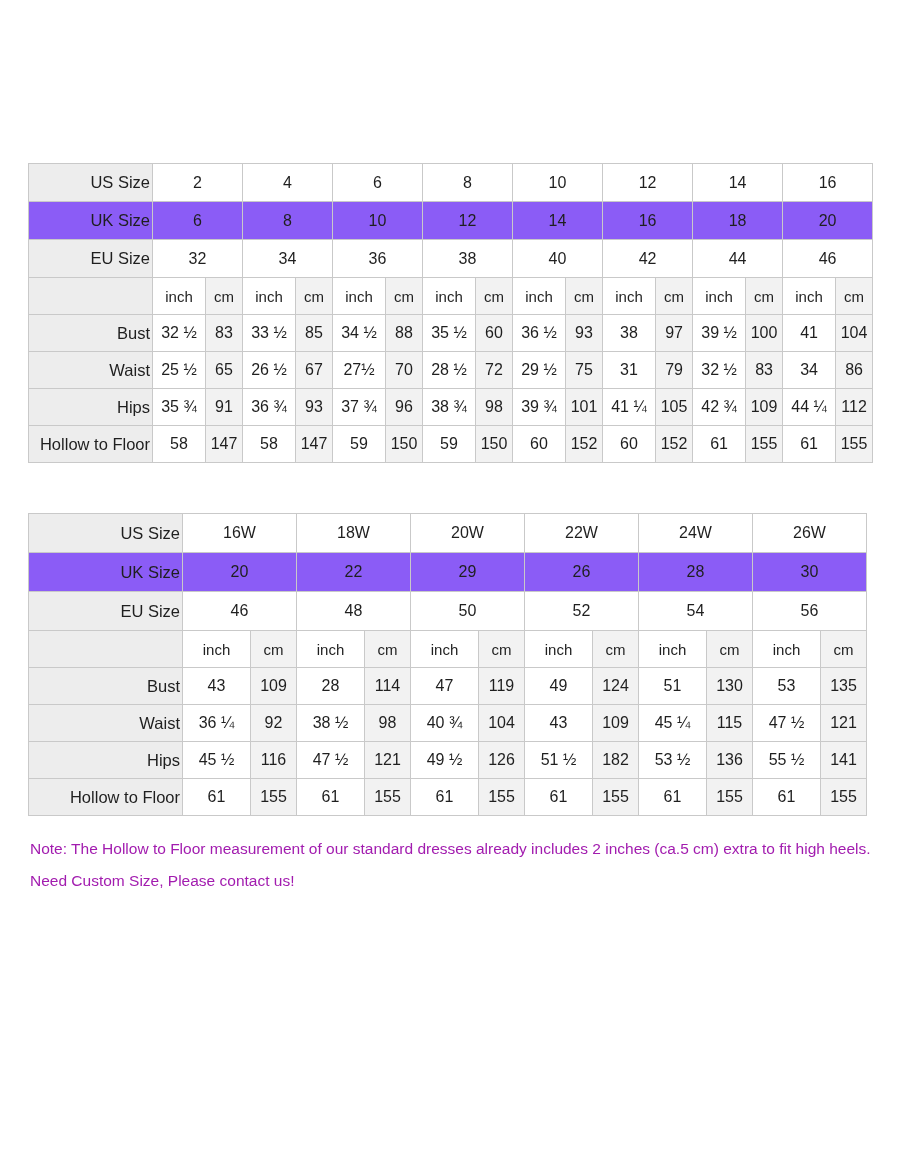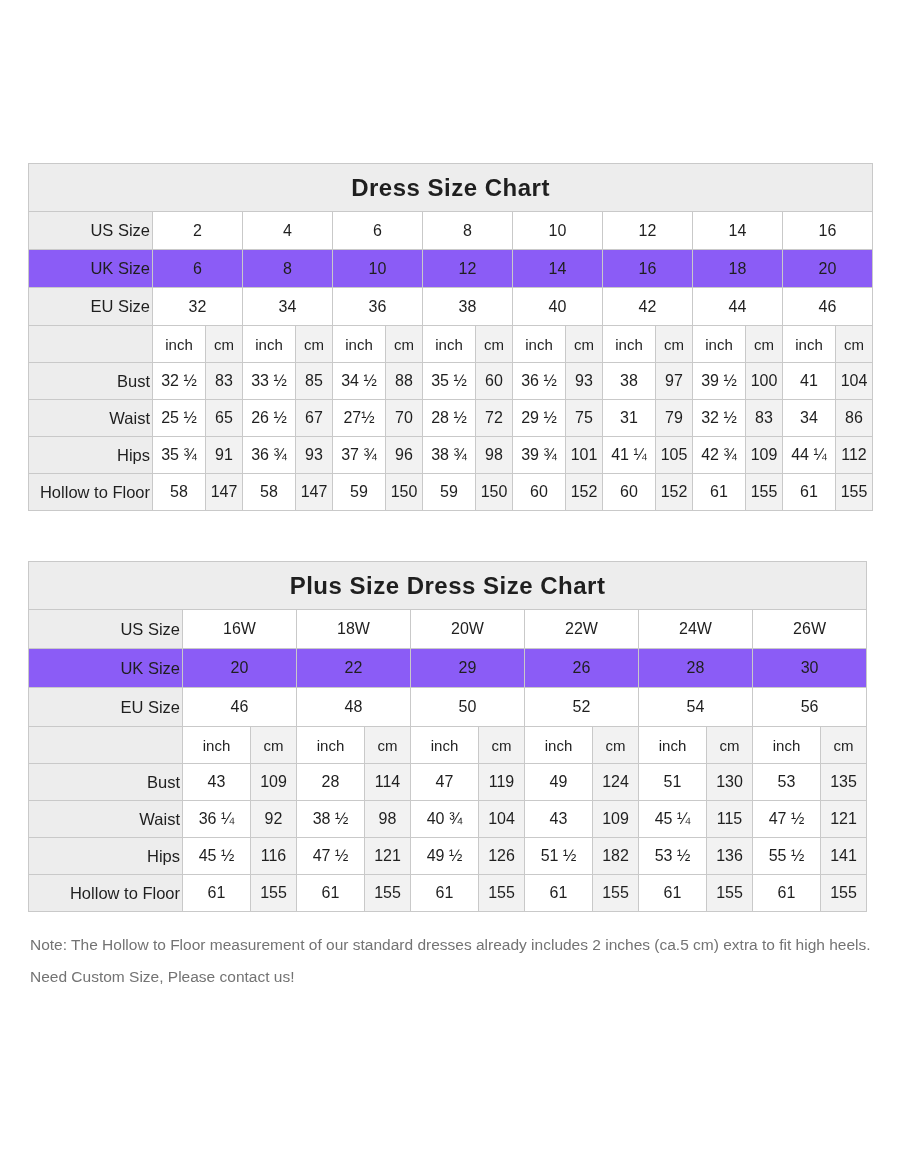--- a/index.html
+++ b/index.html
@@ -52,21 +52,21 @@
   td.unit-cell { font-size: 15px; }
   td.cm-cell   { background: #f2f2f2; }
   #table-standard tr.size-row td { height: 37px; }
   #table-plus     tr.size-row td { height: 38px; }
   .notes {
     width: 842px;
     margin-top: 21px;
     margin-left: 2px;
     font-size: 15.5px;
     line-height: 1.5;
-    color: #737373;
+    color: #a21caf;
   }
   .notes p { margin: 0 0 9px 0; }
 </style>
 </head>
 <body>
 
 <div class="canvas">
 
   <table id="table-standard">
       <colgroup>
@@ -82,23 +82,20 @@
         <col style="width: 53px;">
         <col style="width: 37px;">
         <col style="width: 53px;">
         <col style="width: 37px;">
         <col style="width: 53px;">
         <col style="width: 37px;">
         <col style="width: 53px;">
         <col style="width: 37px;">
       </colgroup>
       <tbody>
-        <tr>
-          <td class="title-cell" colspan="17">Dress Size Chart</td>
-        </tr>
         <tr class="size-row">
           <td class="label-cell">US Size</td>
           <td class="size-cell" colspan="2">2</td>
           <td class="size-cell" colspan="2">4</td>
           <td class="size-cell" colspan="2">6</td>
           <td class="size-cell" colspan="2">8</td>
           <td class="size-cell" colspan="2">10</td>
           <td class="size-cell" colspan="2">12</td>
           <td class="size-cell" colspan="2">14</td>
           <td class="size-cell" colspan="2">16</td>
@@ -233,23 +230,20 @@
         <col style="width: 68px;">
         <col style="width: 46px;">
         <col style="width: 68px;">
         <col style="width: 46px;">
         <col style="width: 68px;">
         <col style="width: 46px;">
         <col style="width: 68px;">
         <col style="width: 46px;">
       </colgroup>
       <tbody>
-        <tr>
-          <td class="title-cell" colspan="13">Plus Size Dress Size Chart</td>
-        </tr>
         <tr class="size-row">
           <td class="label-cell">US Size</td>
           <td class="size-cell" colspan="2">16W</td>
           <td class="size-cell" colspan="2">18W</td>
           <td class="size-cell" colspan="2">20W</td>
           <td class="size-cell" colspan="2">22W</td>
           <td class="size-cell" colspan="2">24W</td>
           <td class="size-cell" colspan="2">26W</td>
         </tr>
         <tr class="size-row shaded">

